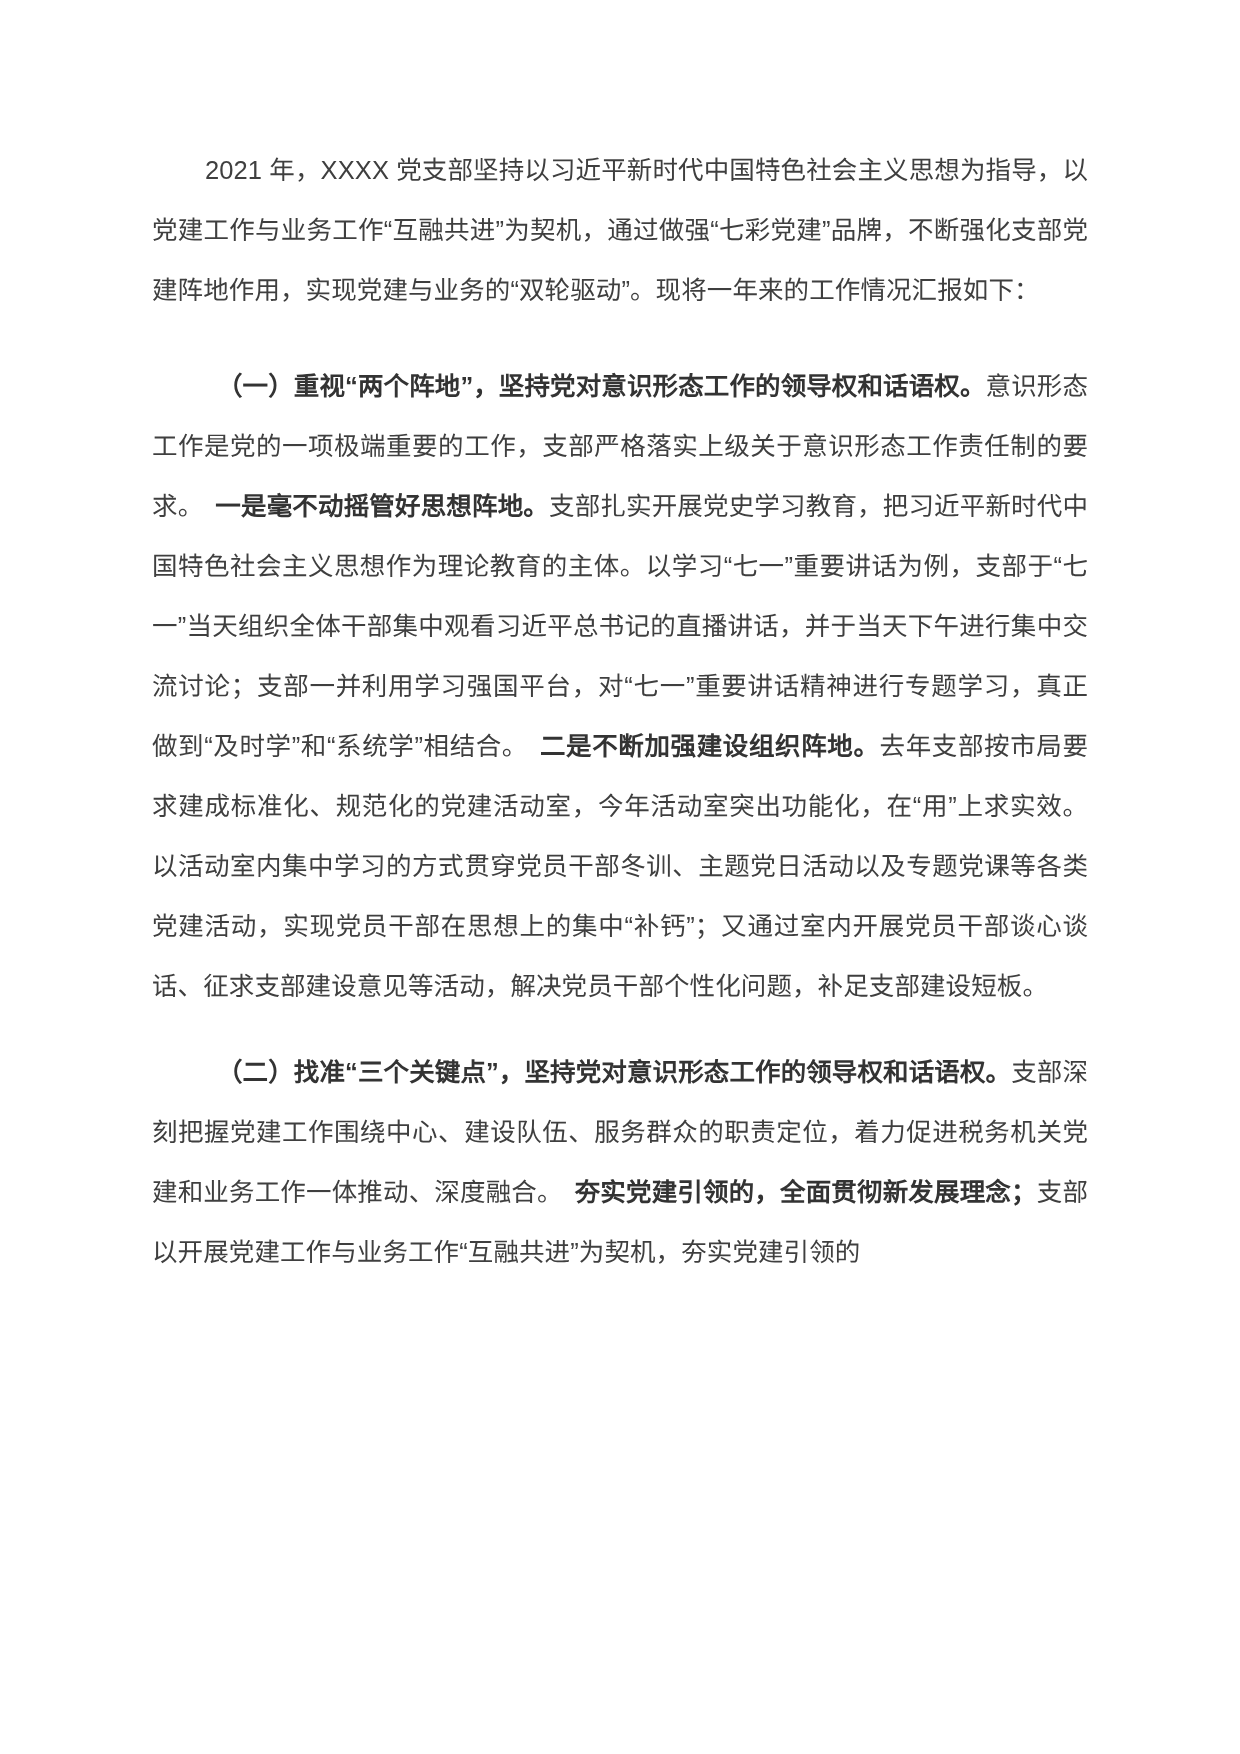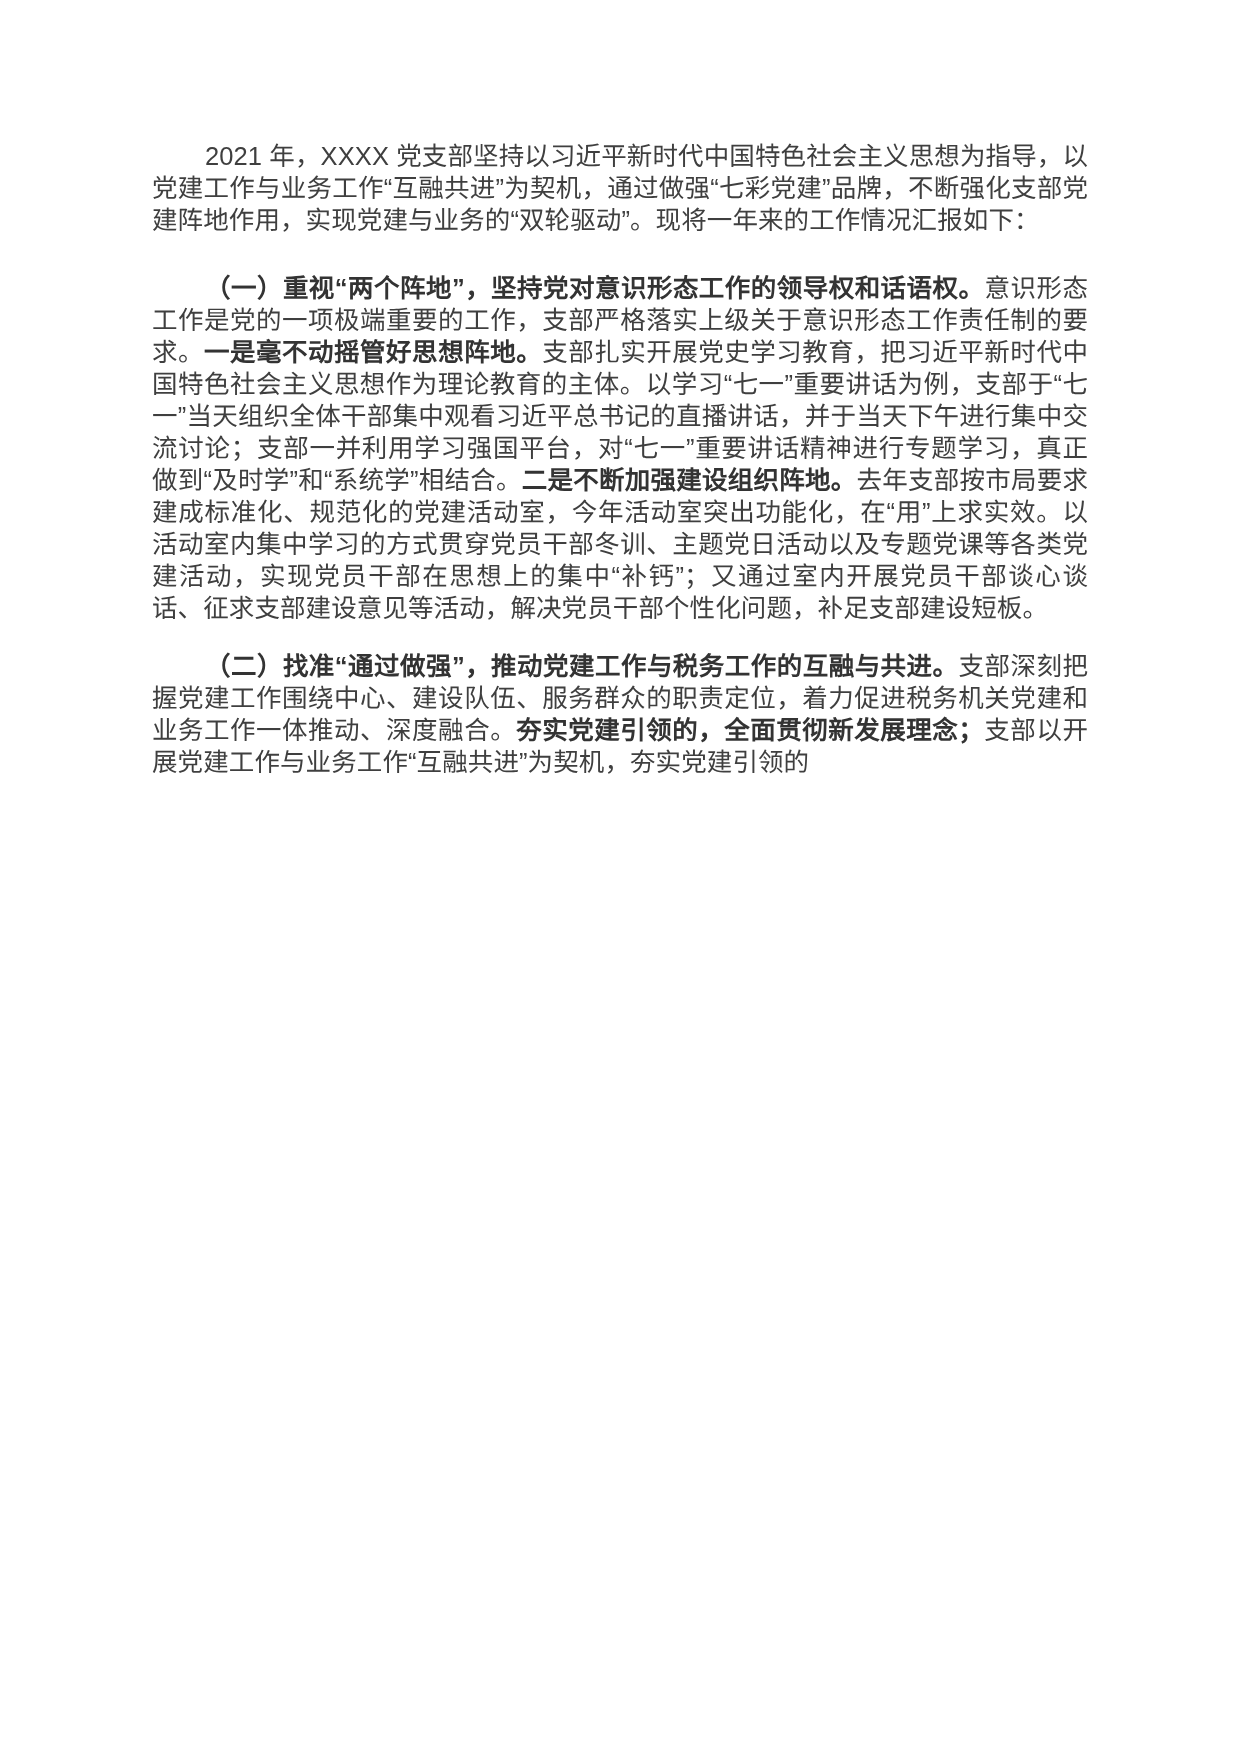--- a/index.html
+++ b/index.html
@@ -23,21 +23,21 @@
   .page-body {
     position: absolute;
     left: 152px;
     top: 140px;
     width: 936px;
   }
   
   .para {
     margin: 0 0 0px 0;
     font-size: 25.5px;
-    line-height: 32px;
+    line-height: 60px;
     text-align: justify;
     text-justify: inter-ideograph;
     text-align-last: left;
     color: #3f3f3f;
     letter-spacing: 0.1px;
     word-break: break-all;
   }
   .para.indent {
     text-indent: 53px;
   }
@@ -46,20 +46,21 @@
     font-size: 25.5px;
     line-height: 60px;
     font-weight: bold;
     color: #333333;
     text-indent: 53px;
     letter-spacing: 0.4px;
   }
   .b {
     font-weight: bold;
     color: #333333;
+    margin-left: 12px;
   }
   .spacer-sm { height: 18px; }
   .spacer-md { height: 26px; }
 </style>
 </head>
 <body>
 
 <div class="page">
   <div class="page-body">
 
@@ -67,16 +68,16 @@
 
     <div class="spacer-sm"></div>
 
 
     <div class="spacer-sm"></div>
 
     <p class="para indent"><span class="b">（一）重视“两个阵地”，坚持党对意识形态工作的领导权和话语权。</span><span>意识形态工作是党的一项极端重要的工作，支部严格落实上级关于意识形态工作责任制的要求。</span><span class="b">一是毫不动摇管好思想阵地。</span><span>支部扎实开展党史学习教育，把习近平新时代中国特色社会主义思想作为理论教育的主体。以学习“七一”重要讲话为例，支部于“七一”当天组织全体干部集中观看习近平总书记的直播讲话，并于当天下午进行集中交流讨论；支部一并利用学习强国平台，对“七一”重要讲话精神进行专题学习，真正做到“及时学”和“系统学”相结合。</span><span class="b">二是不断加强建设组织阵地。</span><span>去年支部按市局要求建成标准化、规范化的党建活动室，今年活动室突出功能化，在“用”上求实效。以活动室内集中学习的方式贯穿党员干部冬训、主题党日活动以及专题党课等各类党建活动，实现党员干部在思想上的集中“补钙”；又通过室内开展党员干部谈心谈话、征求支部建设意见等活动，解决党员干部个性化问题，补足支部建设短板。</span></p>
 
     <div class="spacer-md"></div>
 
-    <p class="para indent"><span class="b">（二）找准“通过做强”，推动党建工作与税务工作的互融与共进。</span><span>支部深刻把握党建工作围绕中心、建设队伍、服务群众的职责定位，着力促进税务机关党建和业务工作一体推动、深度融合。</span><span class="b">夯实党建引领的，全面贯彻新发展理念；</span><span>支部以开展党建工作与业务工作“互融共进”为契机，夯实党建引领的</span></p>
+    <p class="para indent"><span class="b">（二）找准“三个关键点”，坚持党对意识形态工作的领导权和话语权。</span><span>支部深刻把握党建工作围绕中心、建设队伍、服务群众的职责定位，着力促进税务机关党建和业务工作一体推动、深度融合。</span><span class="b">夯实党建引领的，全面贯彻新发展理念；</span><span>支部以开展党建工作与业务工作“互融共进”为契机，夯实党建引领的</span></p>
 
   </div>
 </div>
 
 </body></html>

